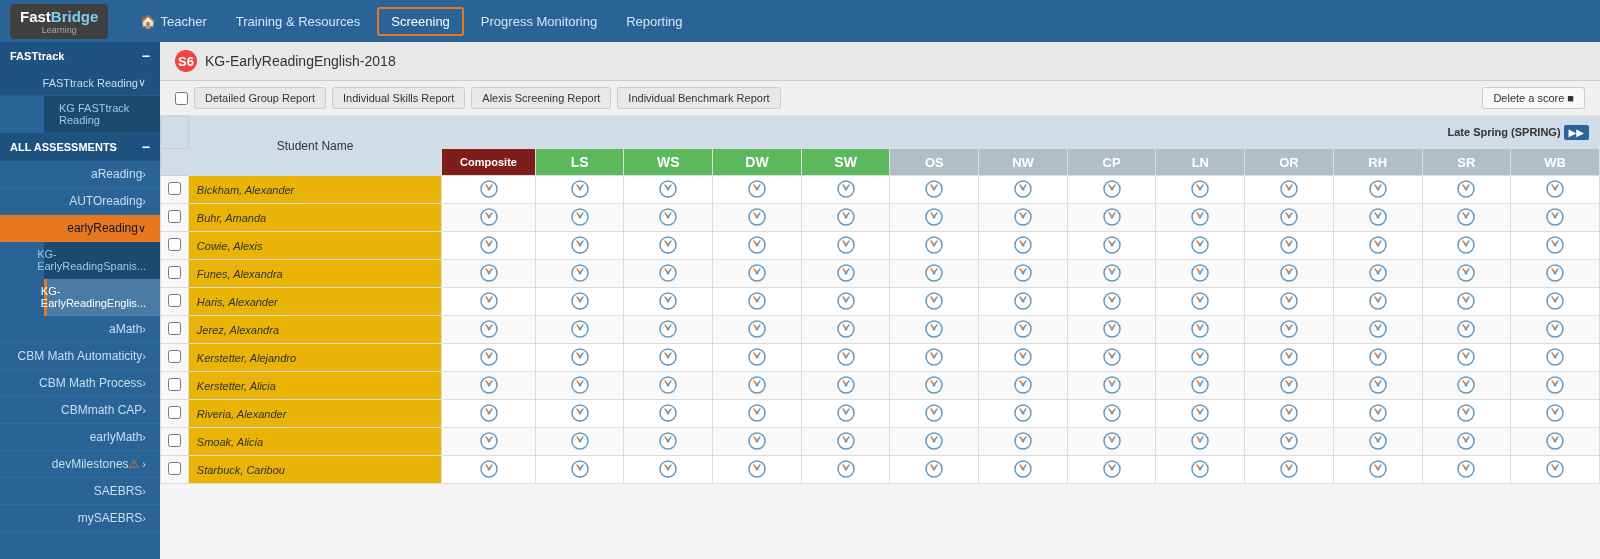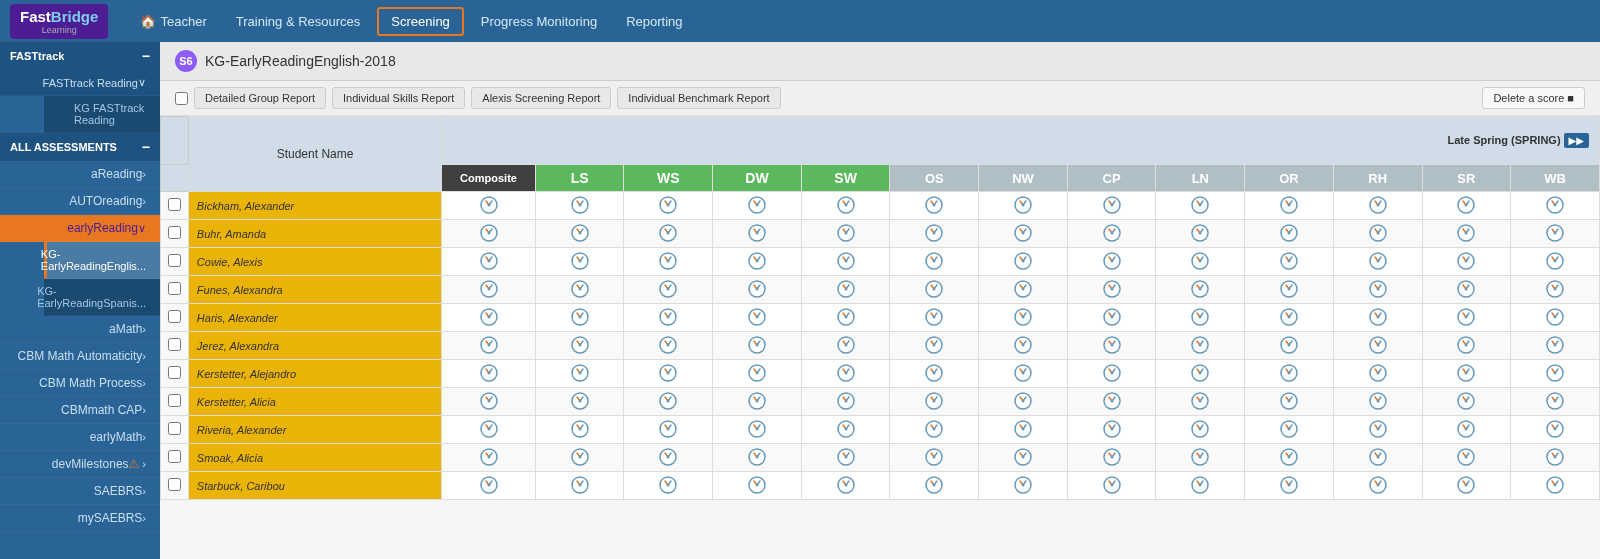--- a/index.html
+++ b/index.html
@@ -7,21 +7,21 @@
 
     
     .top-nav {
       background: #2a6496;
       display: flex;
       align-items: center;
       height: 42px;
       padding: 0 10px;
     }
     .logo {
-      background: #4c1d95;
+      background: #404040;
       padding: 4px 10px;
       border-radius: 4px;
       margin-right: 20px;
     }
     .logo-fast { color: #fff; font-weight: bold; font-size: 15px; }
     .logo-bridge { color: #7ecfee; font-weight: bold; font-size: 15px; }
     .logo-learning { color: #aaa; font-size: 9px; text-align: center; display: block; }
     .nav-items { display: flex; align-items: center; gap: 5px; }
     .nav-item {
       color: #d0e8f5;
@@ -61,30 +61,30 @@
     .sidebar-item {
       color: #c8dff0;
       padding: 6px 14px;
       font-size: 12px;
       cursor: pointer;
       display: flex; justify-content: flex-end; align-items: center;
       border-bottom: 1px solid rgba(255,255,255,0.05);
     }
     .sidebar-item.active {
       background: #e87722;
-      color: #4c1d95;
+      color: #0f172a;
     }
     .sidebar-item.sub {
       padding-left: 18px;
       font-size: 11px;
       background: #1e5280;
     }
     .sidebar-item.sub-item {
       background: #1a4a70;
-      padding-left: 30px;
+      padding-left: 15px;
       font-size: 11px;
       color: #a0c8e8;
       margin-left: 44px;
     }
     .sidebar-item.sub-item.selected {
       background: rgba(255,255,255,0.15);
       color: #fff;
       border-left: 3px solid #e87722;
     }
     .chevron { font-size: 11px; }
@@ -92,26 +92,26 @@
     
     .content { flex: 1; background: #f5f5f5; overflow: auto; }
 
     .content-header {
       background: #e8e8e8;
       padding: 8px 15px;
       display: flex; align-items: center; gap: 8px;
       border-bottom: 1px solid #ccc;
     }
     .s6-badge {
-      background: #8b5cf6;
+      background: #ef4444;
       color: #fff;
       border-radius: 50%;
       width: 22px; height: 22px;
       display: flex; align-items: center; justify-content: center;
-      font-size: 11px; font-weight: bold;
+      font-size: 13px; font-weight: bold;
     }
     .content-title { font-size: 14px; color: #333; font-weight: normal; }
 
     
     .toolbar {
       background: #f0f0f0;
       padding: 6px 15px;
       display: flex; align-items: center; gap: 6px;
       border-bottom: 1px solid #ddd;
     }
@@ -153,27 +153,27 @@
       text-align: center;
       background: #d0dce8;
       padding: 6px 10px;
       font-weight: normal;
       font-size: 12px;
       color: #333;
       vertical-align: middle;
     }
     .th-period {
       background: #d0dce8;
-      padding: 16px 6px;
+      padding: 8px 6px;
       font-size: 11px;
       color: #333;
       text-align: right;
     }
     .th-composite {
-      background: #404040;
+      background: #7f1d1d;
       color: #fff;
       padding: 5px 8px;
       font-size: 11px;
     }
     .th-green {
       background: #5cb85c;
       color: #fff;
       padding: 5px 6px;
       font-size: 14px;
     }
@@ -268,25 +268,25 @@
       <span class="chevron">›</span>
     </div>
     <div class="sidebar-item">
       <span>AUTOreading</span>
       <span class="chevron">›</span>
     </div>
     <div class="sidebar-item active">
       <span>earlyReading</span>
       <span class="chevron">∨</span>
     </div>
+    <div class="sidebar-item sub-item">
+      <span>KG-EarlyReadingSpanis...</span>
+    </div>
     <div class="sidebar-item sub-item selected">
       <span>KG-EarlyReadingEnglis...</span>
-    </div>
-    <div class="sidebar-item sub-item">
-      <span>KG-EarlyReadingSpanis...</span>
     </div>
 
     <div class="sidebar-item">
       <span>aMath</span>
       <span class="chevron">›</span>
     </div>
     <div class="sidebar-item">
       <span>CBM Math Automaticity</span>
       <span class="chevron">›</span>
     </div>

